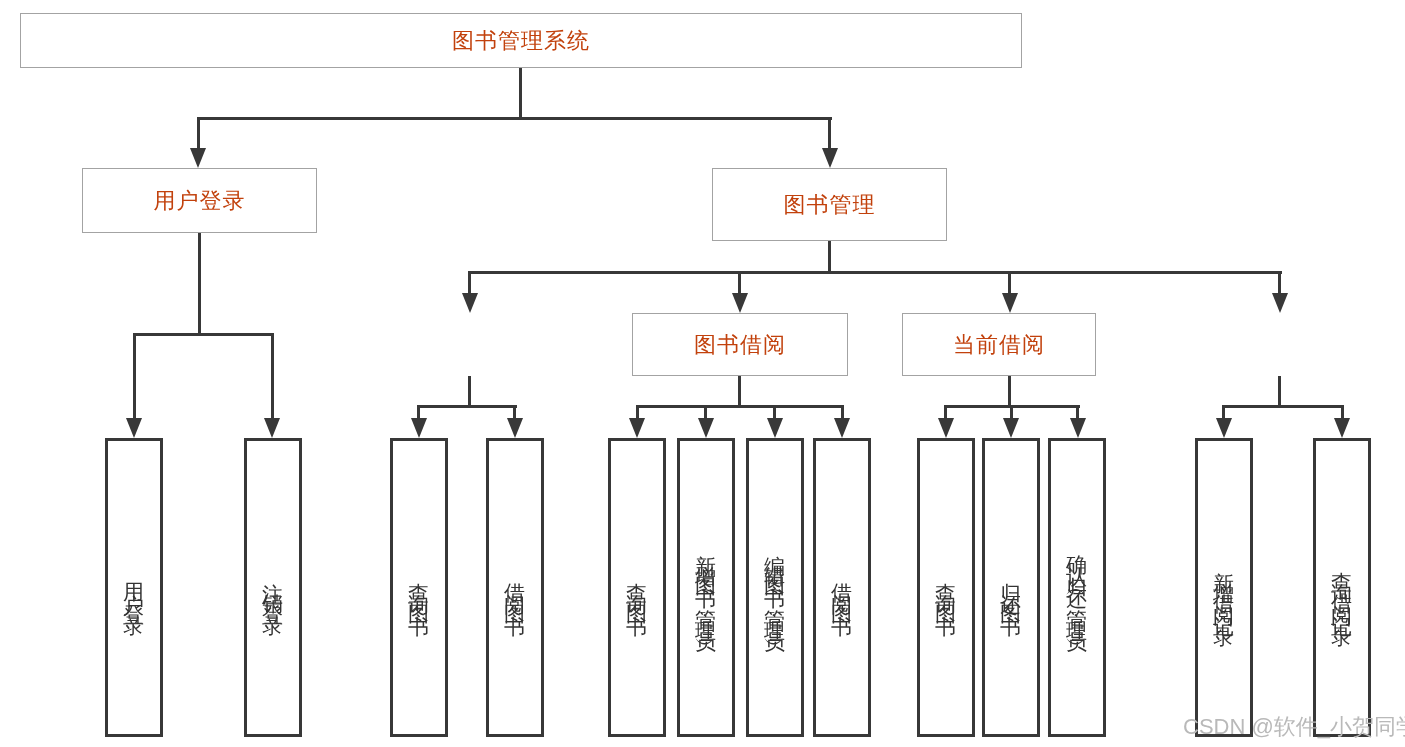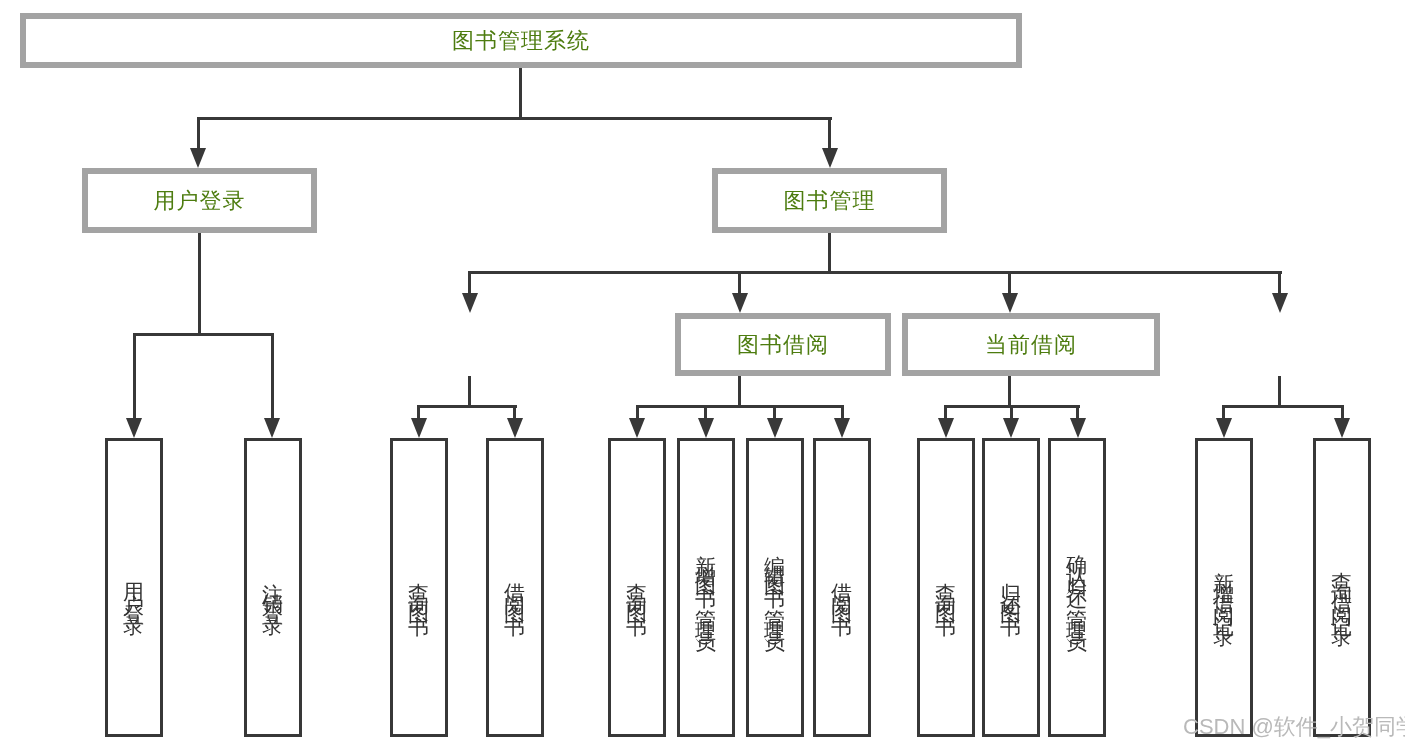--- a/index.html
+++ b/index.html
@@ -19,26 +19,26 @@
     position: absolute;
     width: 0; height: 0;
     border-left: 8px solid transparent;
     border-right: 8px solid transparent;
     border-top: 20px solid #383838;
   }
   .hbox {
     position: absolute;
     box-sizing: border-box;
     background: #ffffff;
-    border: 6px solid #a3a3a3;
+    border: 1px solid #a3a3a3;
     display: flex;
     align-items: center;
     justify-content: center;
     font-size: 22px;
-    color: #4d7c0f;
+    color: #c2410c;
     letter-spacing: 1px;
     z-index: 2;
   }
   .vbox {
     position: absolute;
     box-sizing: border-box;
     background: #ffffff;
     border: 3px solid #383838;
     width: 58px;
     top: 438px;
@@ -130,28 +130,28 @@
   <div class="line" style="left:1341px; top:405px; width:3px; height:15px;"></div>
   <div class="arrow" style="left:1334px; top:418px;"></div>
 
   <div class="hbox" style="left:20px; top:13px; width:1002px; height:55px;">
     <span>图书管理系统</span>
   </div>
 
   <div class="hbox" style="left:82px; top:168px; width:235px; height:65px;">
     <span>用户登录</span>
   </div>
-  <div class="hbox" style="left:712px; top:168px; width:235px; height:65px;">
+  <div class="hbox" style="left:712px; top:168px; width:235px; height:73px;">
     <span>图书管理</span>
   </div>
 
-  <div class="hbox" style="left:632px; top:313px; width:216px; height:63px;margin-left:43px;">
+  <div class="hbox" style="left:632px; top:313px; width:216px; height:63px;">
     <span>图书借阅</span>
   </div>
-  <div class="hbox" style="left:902px; top:313px; width:258px; height:63px;text-align:center;">
+  <div class="hbox" style="left:902px; top:313px; width:194px; height:63px;text-align:center;">
     <span>当前借阅</span>
   </div>
 
   <div class="vbox" style="left:105px;">
     <span>用户登录</span>
   </div>
   <div class="vbox" style="left:244px;">
     <span>注销登录</span>
   </div>
 

